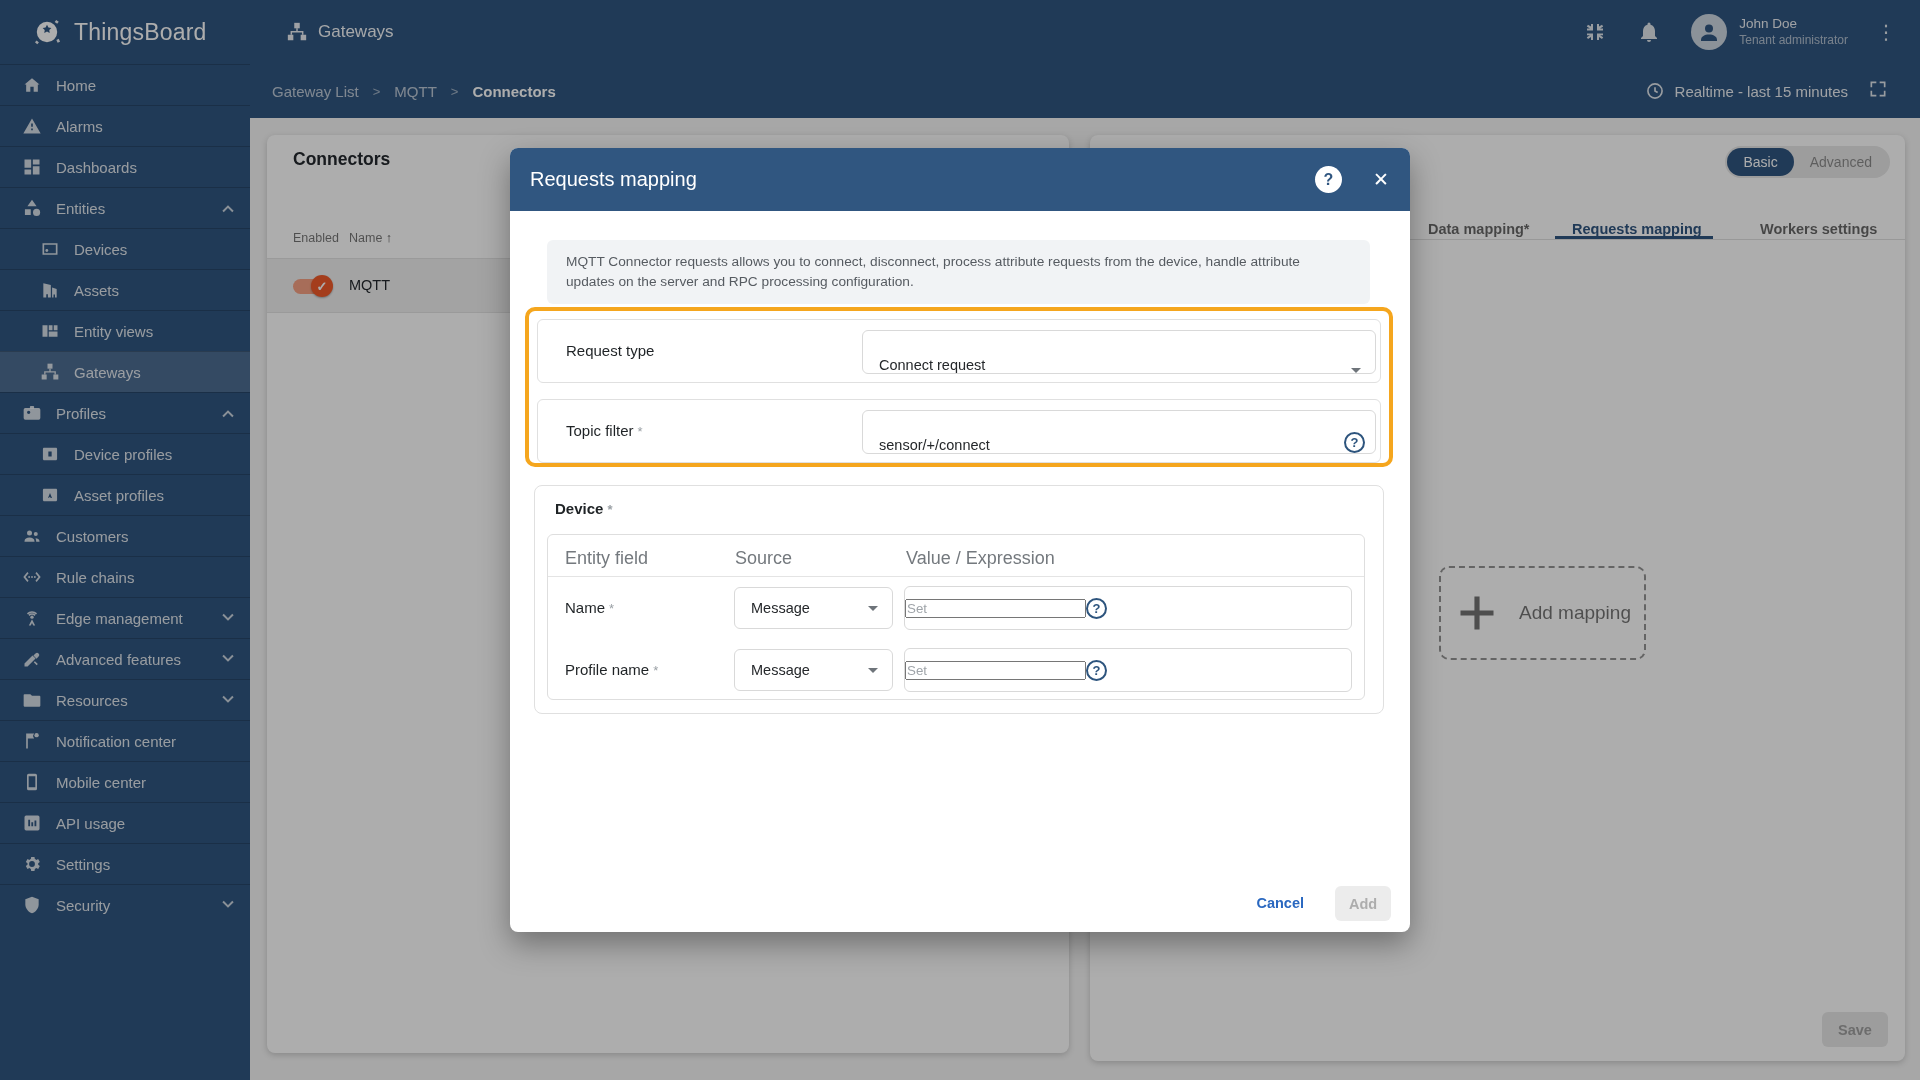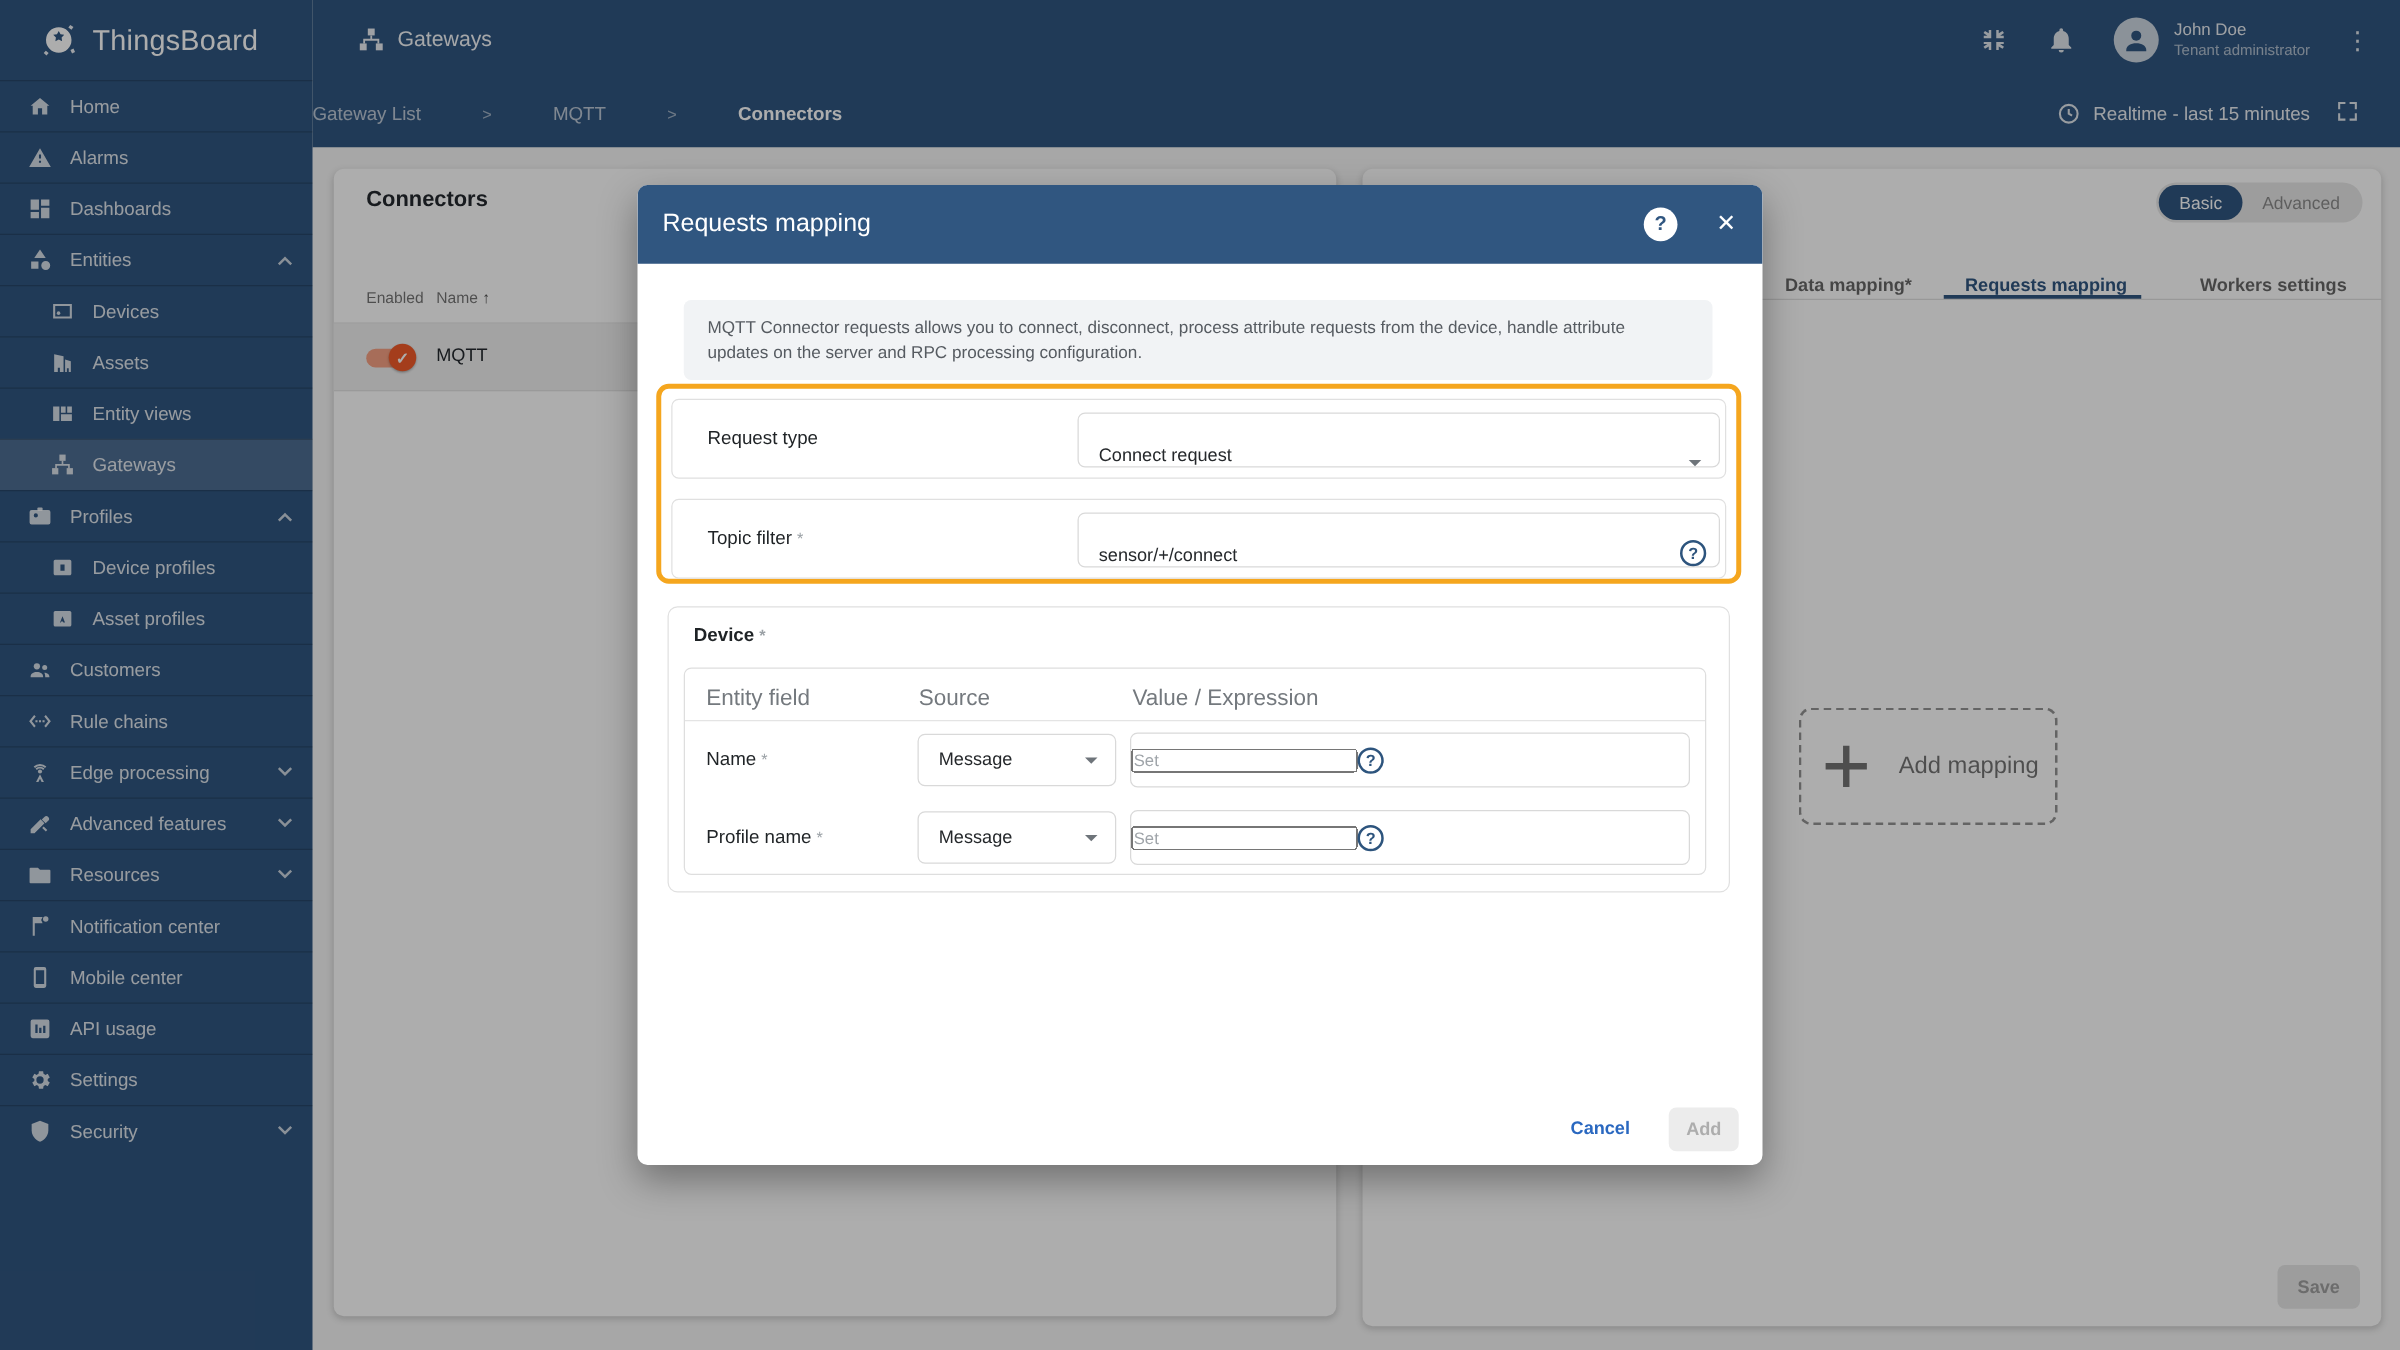--- a/index.html
+++ b/index.html
@@ -36,21 +36,21 @@
   .avatar { width:36px; height:36px; border-radius:50%; background:#cdd7e2; margin-left:30px;
     display:flex; align-items:center; justify-content:center; cursor:pointer; }
   .avatar svg { width:24px; height:24px; color:#305680; }
   .user-block { margin-left:12px; line-height:1.25; }
   .user-name { font-size:13.5px; color:rgba(255,255,255,0.9); }
   .user-role { font-size:12px; color:rgba(255,255,255,0.62);text-align:center; }
   .kebab { font-size:20px; color:rgba(255,255,255,0.85); margin-left:28px; cursor:pointer; }
 
   .breadcrumbbar { position:absolute; left:250px; top:64px; right:0; height:54px; background:#305680;
     display:flex; align-items:center; color:#fff; }
-  .crumbs { display:flex; align-items:center; font-size:15px;gap:35px; }
+  .crumbs { display:flex; align-items:center; margin-left:22px; font-size:15px; }
   .crumb { color:rgba(255,255,255,0.68); cursor:pointer; }
   .crumb.current { color:#fff; font-weight:700; cursor:default; }
   .crumb-sep { margin:0 14px; color:rgba(255,255,255,0.55); font-size:13px; }
   .tw-wrap { margin-left:auto; display:flex; align-items:center; margin-right:28px; }
   .tw-wrap svg { width:20px; height:20px; color:rgba(255,255,255,0.85); }
   .tw-label { font-size:15px; color:rgba(255,255,255,0.9); margin:0 10px 0 10px; cursor:pointer; }
   .fs-icon { margin-left:16px; cursor:pointer; }
 
   
   .content { position:absolute; left:250px; top:118px; right:0; bottom:0; background:#f6f6f6; }
@@ -271,21 +271,21 @@
         </span>
       <span class="nav-label">Rule chains</span>
     </div>
     <div class="nav-item">
       <span class="nav-ico">
           <svg viewBox="0 0 24 24" fill="currentColor">
             <circle cx="12" cy="11" r="2"></circle>
             <path d="M7.2 7.7a6.8 6.8 0 0 1 9.6 0l1.3-1.4a8.7 8.7 0 0 0-12.2 0l1.3 1.4zM9 9.5a4.2 4.2 0 0 1 6 0l1.3-1.3a6.1 6.1 0 0 0-8.6 0L9 9.5zM11.9 13.8 8.2 21h2.3l1.5-3 1.5 3h2.3l-3.7-7.2h-.2z"></path>
           </svg>
         </span>
-      <span class="nav-label">Edge processing</span>
+      <span class="nav-label">Edge management</span>
       <span class="chev down"></span>
     </div>
     <div class="nav-item">
       <span class="nav-ico">
           <svg viewBox="0 0 24 24" fill="currentColor">
             <path d="M13.7 7.9l2.5-2.5a2.6 2.6 0 0 1 3.7 3.7l-2.5 2.5-3.7-3.7zM3 17.3l9.6-9.6 3.7 3.7L6.7 21H3v-3.7zM15.5 14.6l3.5 3.5-1.4 1.4-3.5-3.5z"></path>
           </svg>
         </span>
       <span class="nav-label">Advanced features</span>
       <span class="chev down"></span>

